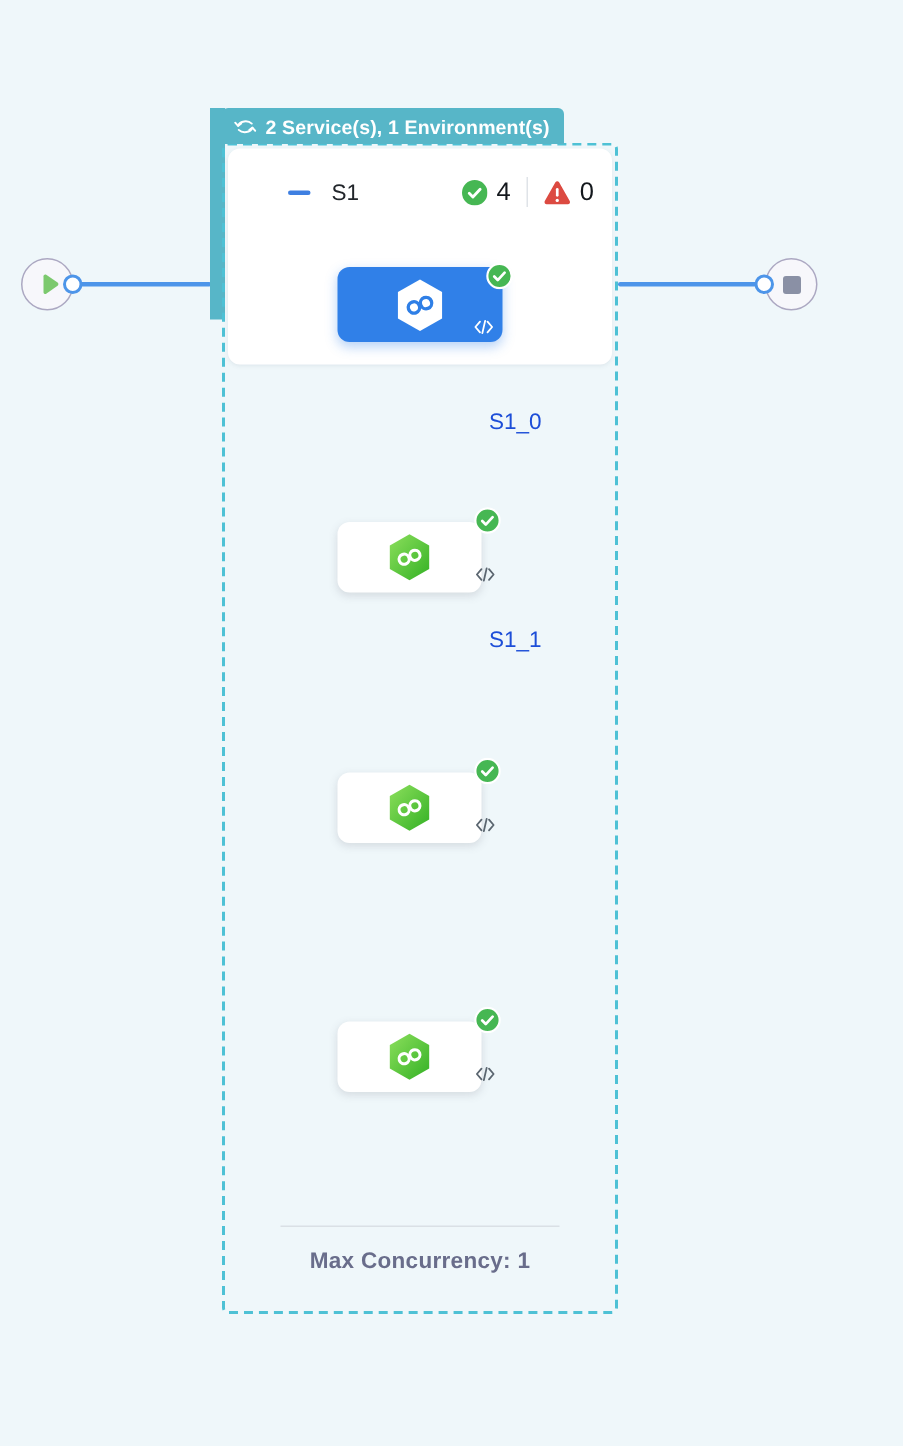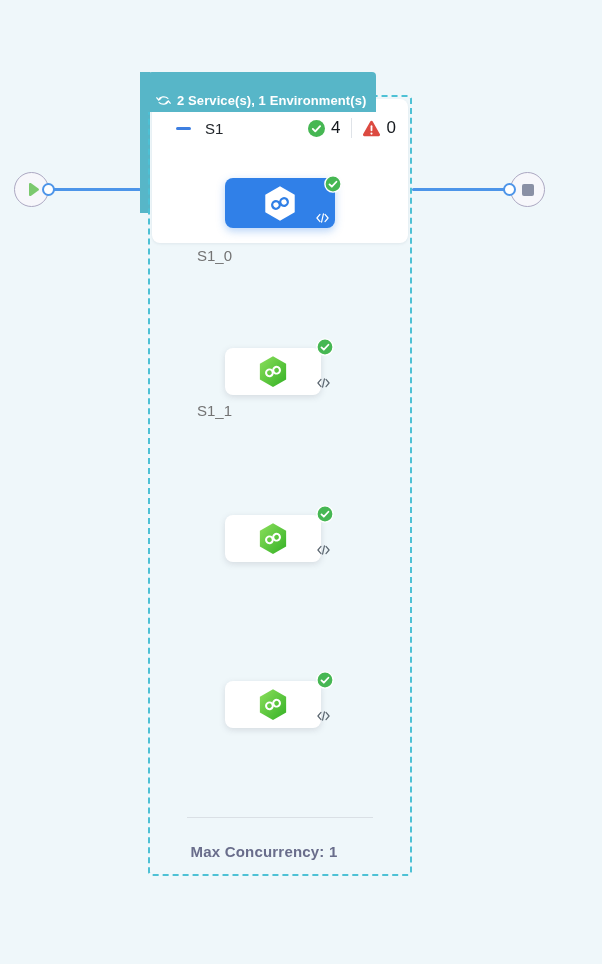--- a/index.html
+++ b/index.html
@@ -22,53 +22,53 @@
   .edge{position:absolute;top:188px;height:3px;background:#4D95E9;border-radius:2px;z-index:1;}
   .edge-left{left:52px;width:89px;}
   .edge-right{left:412px;width:94px;}
 
   
   .teal-bar{position:absolute;left:140px;top:72px;width:10px;height:141px;background:#57B6C8;z-index:1;}
   .matrix-container{position:absolute;left:148px;top:95px;width:264px;height:781px;
     border:2px dashed #4EC1D5;border-radius:4px;box-sizing:border-box;z-index:2;}
 
   .badge{position:absolute;left:148px;top:72px;height:24px;display:flex;align-items:center;
-    gap:6px;padding:16px 10px 0 8px;background:#57B6C8;border-radius:4px 4px 0 0;
+    gap:6px;padding:0 10px 0 8px;background:#57B6C8;border-radius:4px 4px 0 0;
     z-index:5;color:#fff;font-size:13px;font-weight:bold;letter-spacing:.1px;white-space:nowrap;}
 
   .header-card{position:absolute;left:152px;top:99px;width:256px;height:144px;background:#fff;
     border-radius:8px;z-index:2;box-shadow:0 1px 3px rgba(80,100,120,.10);}
-  .stage-row{position:absolute;left:24px;right:12px;top:18px;height:22px;
+  .stage-row{position:absolute;left:40px;right:12px;top:18px;height:22px;
     display:flex;align-items:center;}
   .minus-icon{width:15px;height:3px;background:#3E7FE1;border-radius:2px;flex:none;}
   .stage-name{margin-left:14px;font-size:15px;font-weight:500;color:#22262B;}
   .spacer{flex:1;}
   .count-num{font-size:17px;font-weight:500;color:#14181D;}
   .num-ok{margin:0 10px 0 6px;}
   .num-err{margin-left:6px;}
   .count-divider{width:1px;height:20px;background:#DFE3E8;margin-right:10px;flex:none;}
 
   
   .node-card{position:absolute;left:225px;width:96px;height:47px;background:#fff;border-radius:8px;
     box-shadow:0 2px 6px rgba(96,97,112,.18);z-index:3;
     display:flex;align-items:center;justify-content:center;}
   .node-card.selected{width:110px;height:50px;background:#3080E8;
     box-shadow:0 3px 8px rgba(48,128,232,.35);}
   .check-badge{position:absolute;top:-10px;right:-13px;width:18px;height:18px;line-height:0;}
   .selected .check-badge{top:-3px;right:-7px;}
   .code-icon{position:absolute;bottom:7px;right:-9px;color:#5B6670;line-height:0;}
   .selected .code-icon{bottom:5px;right:6px;color:#fff;}
   .hex{line-height:0;}
-  .node-label{position:absolute;left:197px;width:164px;text-align:left;
-    font-size:15px;color:#737373;z-index:3;}
+  .node-label{position:absolute;left:197px;width:164px;text-align:right;
+    font-size:15px;color:#1d4ed8;z-index:3;margin-top:26px;}
 
   
   .footer-divider{position:absolute;left:187px;top:817px;width:186px;height:1px;background:#DAE0E5;z-index:3;}
-  .footer-label{position:absolute;left:132px;top:832px;width:264px;text-align:center;
-    font-size:15px;font-weight:bold;color:#696D8B;letter-spacing:.2px;z-index:3;margin-top:11px;}
+  .footer-label{position:absolute;left:148px;top:832px;width:264px;text-align:center;
+    font-size:15px;font-weight:bold;color:#696D8B;letter-spacing:.2px;z-index:3;}
 </style>
 </head>
 <body>
 
 <svg width="0" height="0" style="position:absolute" aria-hidden="true">
   <defs>
     <linearGradient id="hexGreenGrad" x1="0" y1="0" x2="1" y2="1">
       <stop offset="0" stop-color="#8CDF5C"></stop>
       <stop offset="1" stop-color="#34B125"></stop>
     </linearGradient>
@@ -175,21 +175,21 @@
           <path d="M8 .6 6 9.4"></path>
       </svg>
     </span>
     <span class="check-badge">
       <svg width="18" height="18" viewBox="0 0 20 20">
         <circle cx="10" cy="10" r="9" fill="#46B753" stroke="#fff" stroke-width="1.6"></circle>
         <path d="M6.1 10.4l2.6 2.6 5.1-5.5" stroke="#fff" stroke-width="2" fill="none" stroke-linecap="round" stroke-linejoin="round"></path>
       </svg>
     </span>
   </div>
-  <div class="node-label" style="top:402px">S1_1</div>
+  <div class="node-label" style="top:392px">S1_1</div>
 
   <div class="node-card" style="top:515px">
     <span class="hex">
       <svg width="30" height="33" viewBox="0 0 40 44">
         <polygon points="20,1.5 37.5,11.5 37.5,32.5 20,42.5 2.5,32.5 2.5,11.5" fill="url(#hexGreenGrad)"></polygon>
         <g transform="rotate(-20 20 22)" stroke="#fff" stroke-width="2.7" fill="none">
           <circle cx="14.9" cy="22" r="4.5"></circle>
             <circle cx="25.1" cy="22" r="4.5"></circle>
         </g>
       </svg>

